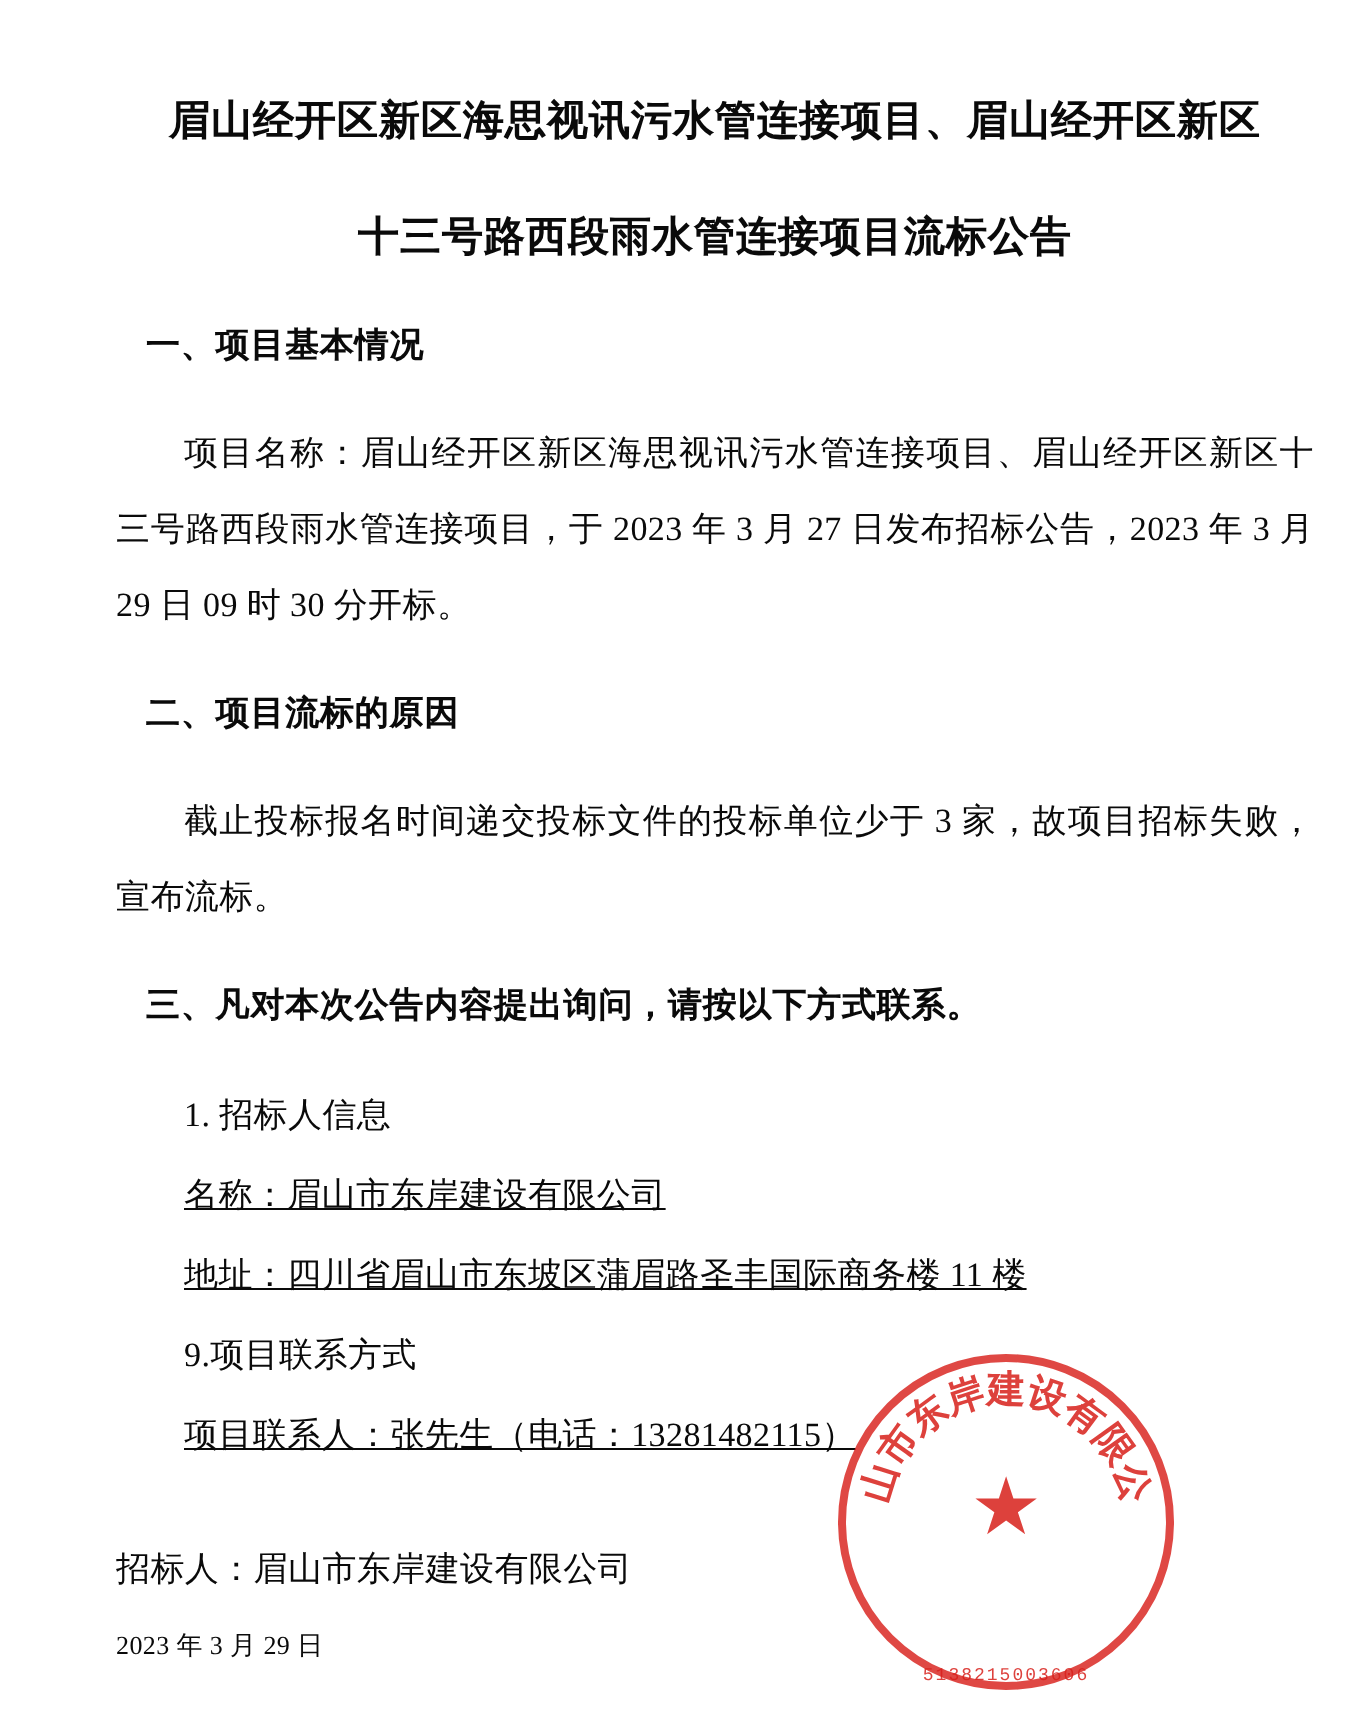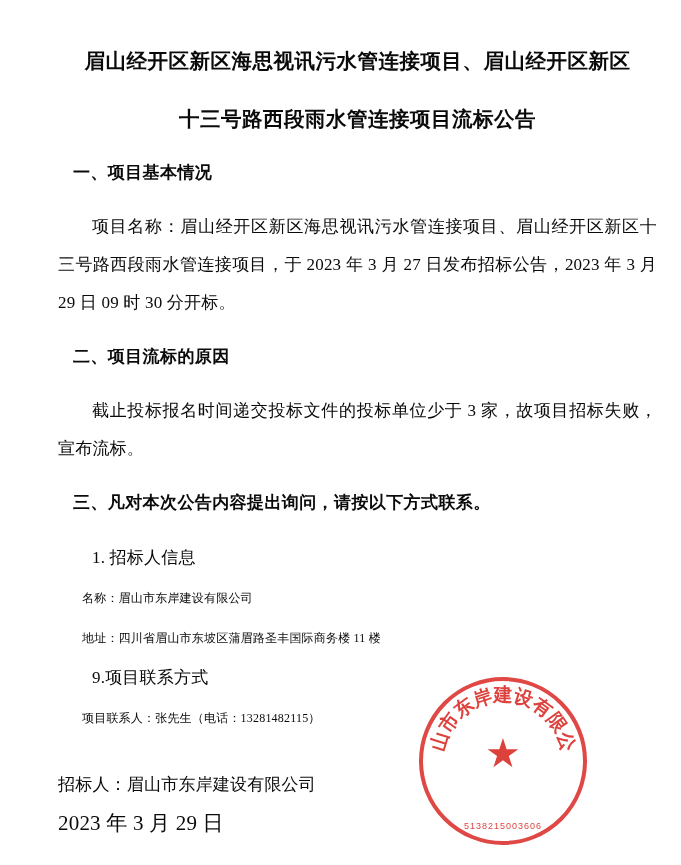--- a/index.html
+++ b/index.html
@@ -50,39 +50,40 @@
     text-align: justify;
   }
   .sub-item {
     font-size: 17px;
     line-height: 40px;
     margin: 0;
     padding-left: 2em;
     letter-spacing: 0.2px;
   }
   .field-line {
-    font-size: 12px;
+    font-size: 17px;
     line-height: 40px;
     margin: 0;
     padding-left: 2em;
     letter-spacing: 0.2px;
+    text-decoration: underline;
   }
   .signature-block {
     margin-top: 28px;
     text-align: left;
     padding-right: 40px;
     position: relative;
   }
   .sig-line {
     font-size: 17px;
     line-height: 38px;
     letter-spacing: 0.2px;
   }
   .sig-date {
-    font-size: 21px;
+    font-size: 13px;
     line-height: 38px;
     letter-spacing: 0.2px;
   }
   
   .seal {
     position: absolute;
     left: 419px;
     top: 677px;
     width: 168px;
     height: 168px;
@@ -109,23 +110,23 @@
     top: 46%;
     transform: translate(-50%, -50%);
     font-size: 40px;
     color: #d8201b;
     opacity: 0.85;
     line-height: 1;
   }
   .seal-code {
     position: absolute;
     left: 50%;
-    bottom: 14px;
+    bottom: 2px;
     transform: translateX(-50%);
-    font-family: Liberation Sans, sans-serif;
+    font-family: Liberation Mono, monospace;
     font-size: 9px;
     color: #d8201b;
     opacity: 0.85;
     letter-spacing: 1px;
     white-space: nowrap;
     text-align: center;
   }
   .seal-text {
     fill: #d8201b;
     opacity: 0.85;

